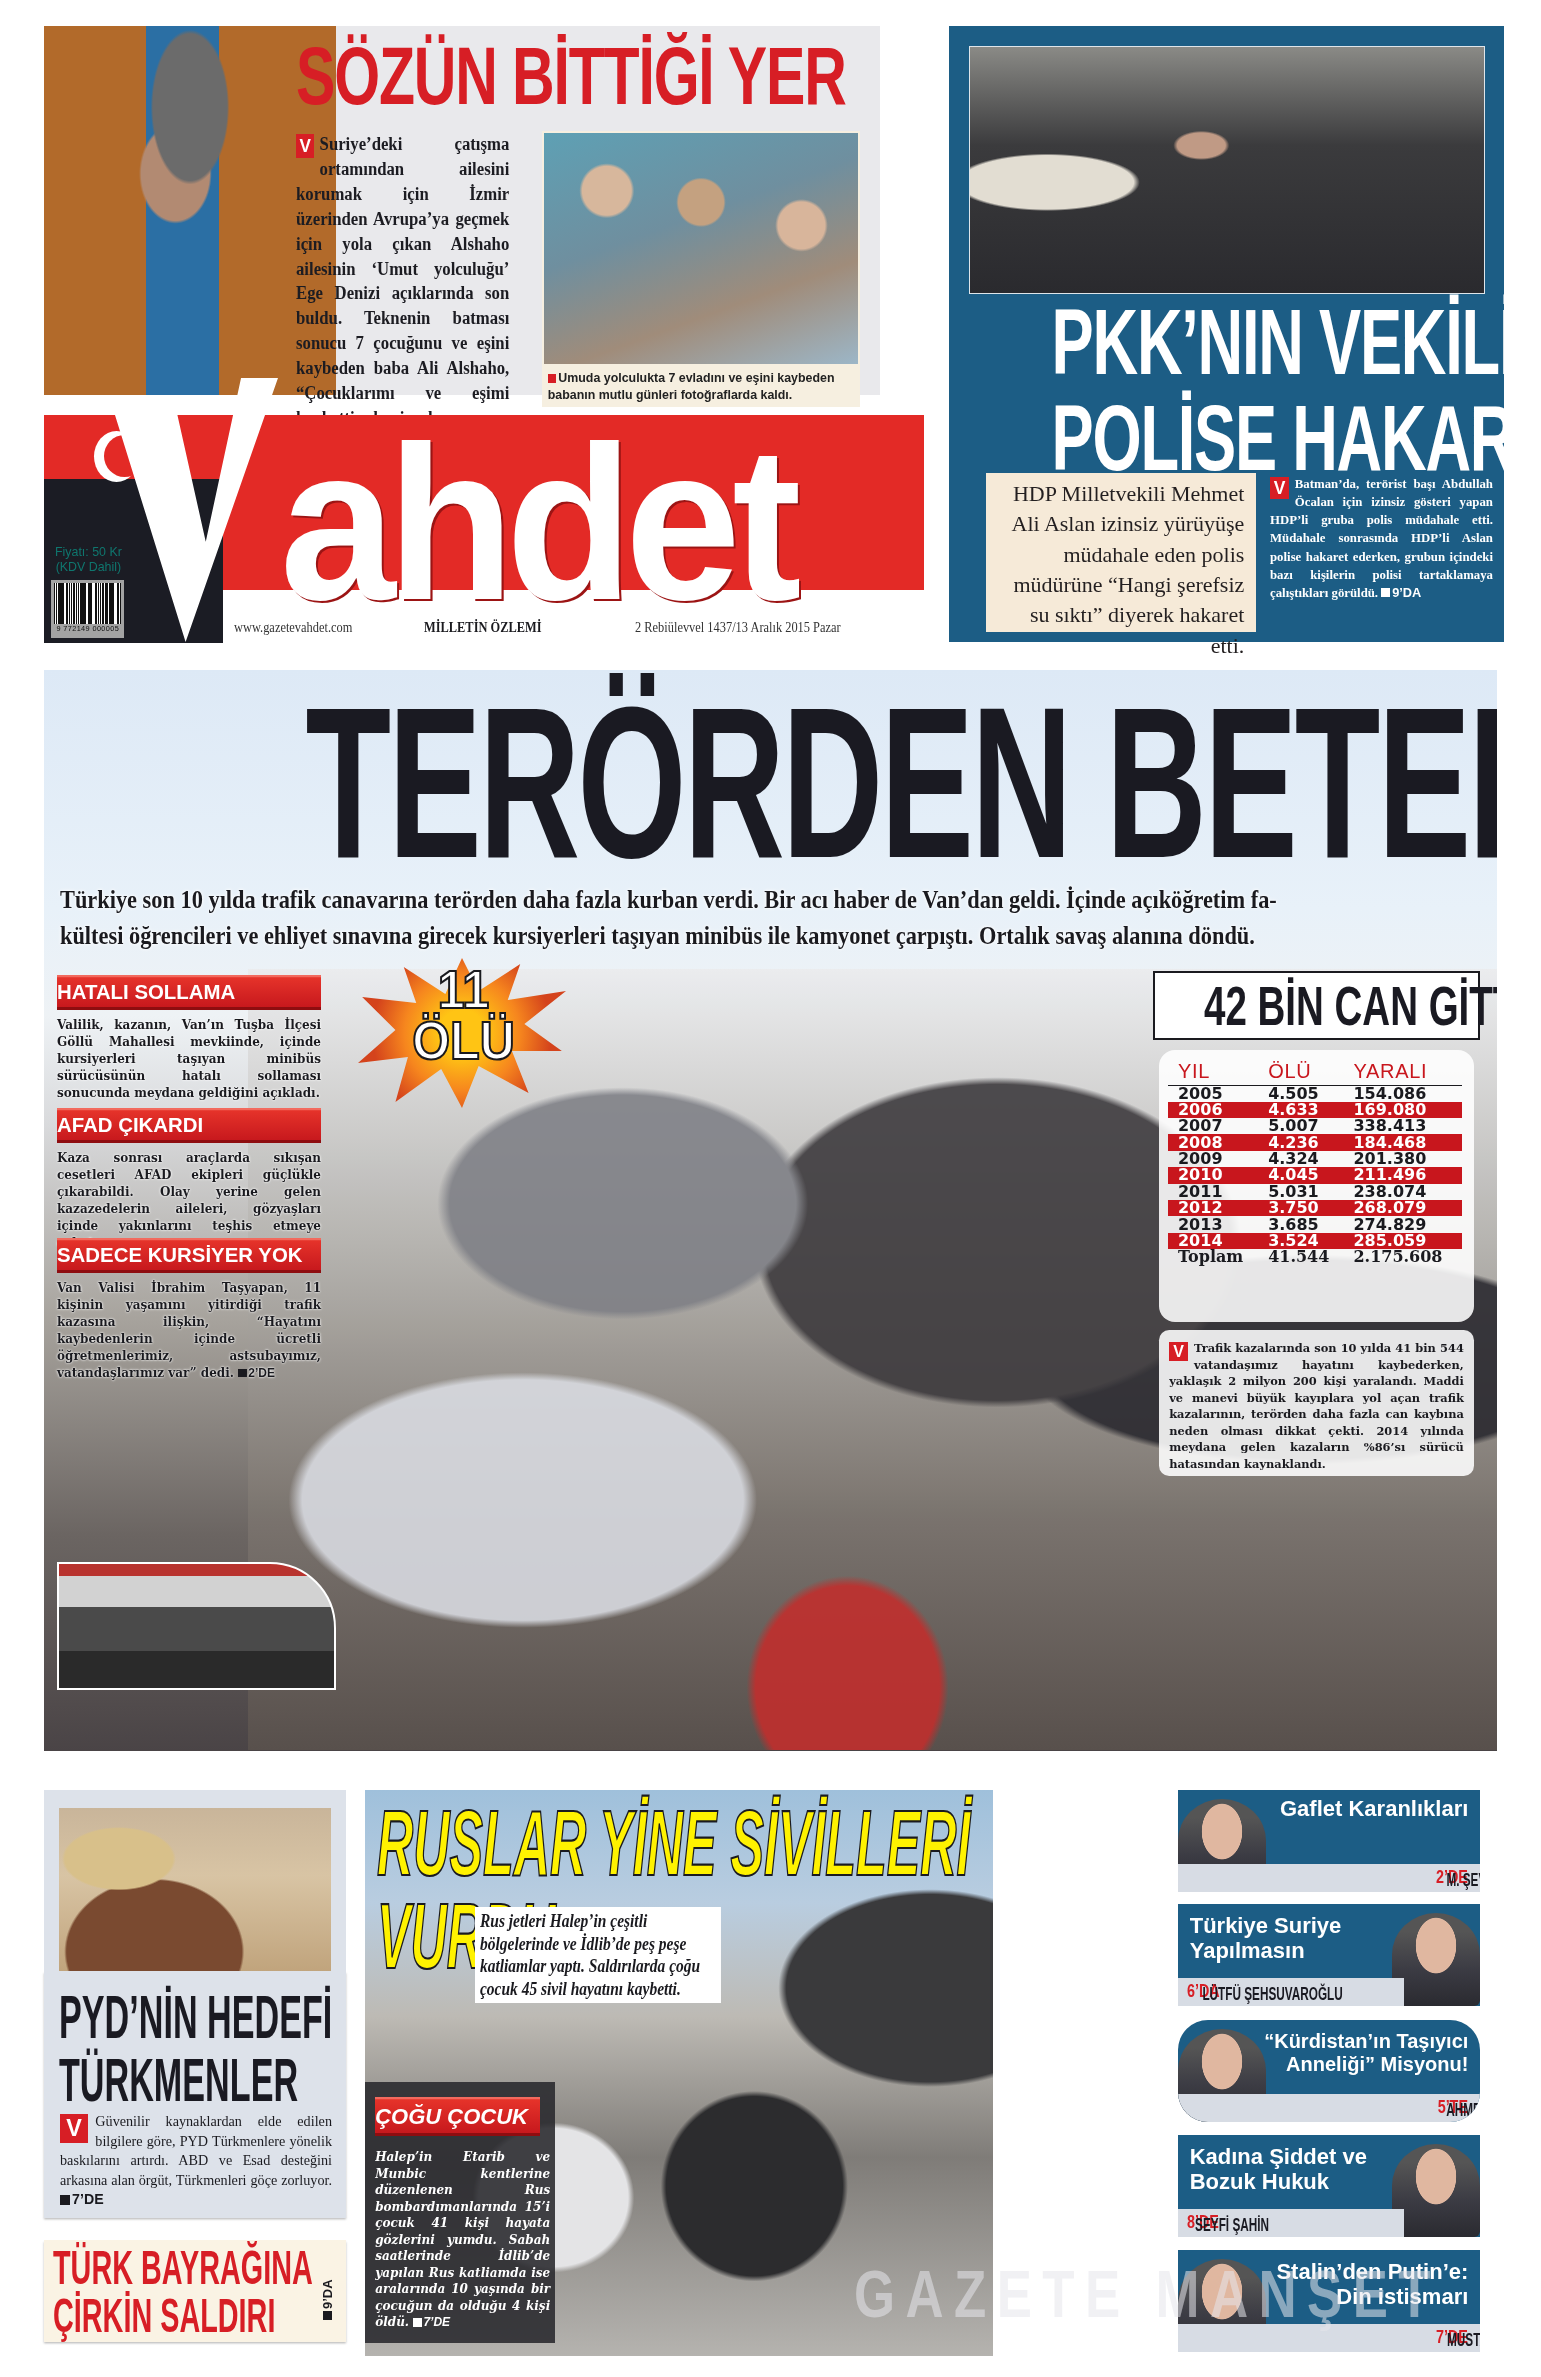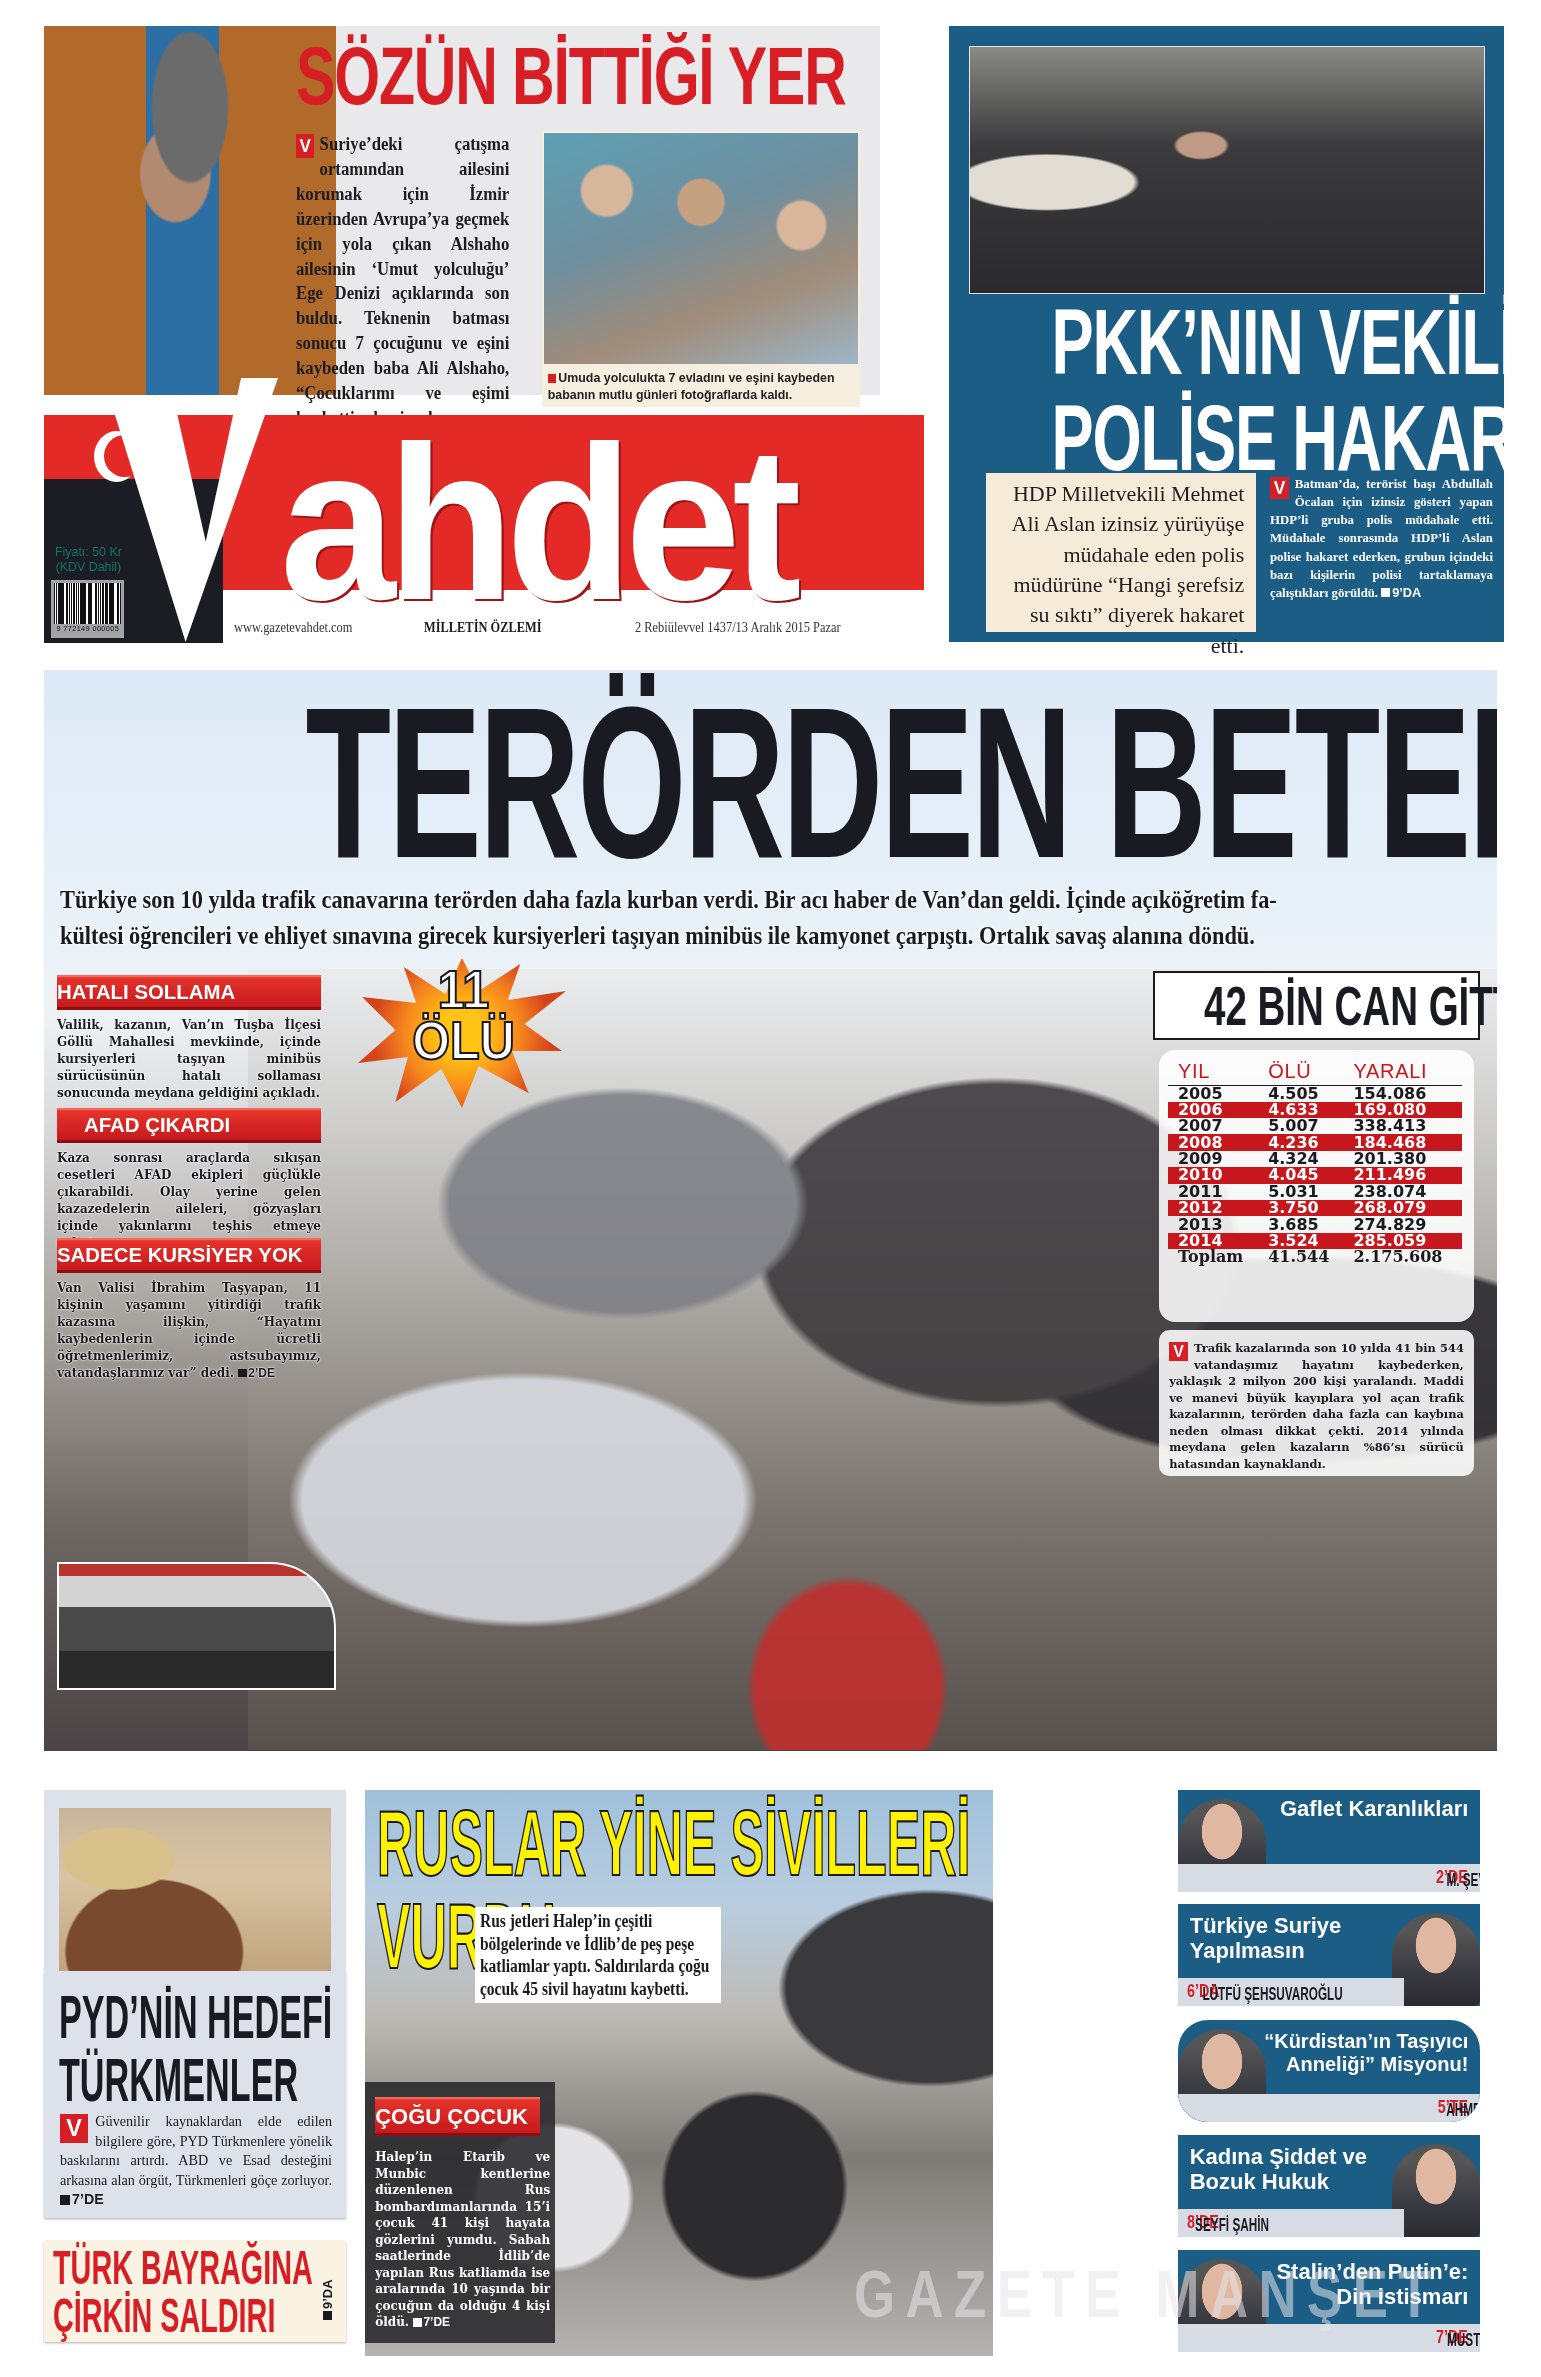--- a/index.html
+++ b/index.html
@@ -96,21 +96,21 @@
   #pydbox .body { left: 16px; top: 141px; width: 272px; font-size: 14.2px; line-height: 1.38; color: #1a1a1f; font-family: "Liberation Serif", serif; }
   #turkbox { left: 44px; top: 2240px; width: 302px; height: 102px; background: #faf3e4; box-shadow: 0 1.5px 2.2px #bbb; }
   #turkbox .t { left: 8.8px; top: 4.4px; width: 263px; font-family: "Liberation Sans", sans-serif; font-weight: 900; font-size: 48px; line-height: 1.0; color: #d71e25; transform: scaleX(0.6); transform-origin: left top; white-space: nowrap; }
   #turkbox .pg { left: 276px; top: 80px; font-family: "Liberation Sans", sans-serif; font-weight: 900; font-size: 13px; color: #1a1a1f; transform: rotate(-90deg); transform-origin: left top; white-space: nowrap; }
 
   
   #rus { left: 365px; top: 1790px; width: 628px; height: 566px; overflow: hidden;
     background: radial-gradient(ellipse at 90% 35%, #3a3a3c 0 18%, transparent 19%),
                 radial-gradient(ellipse at 30% 72%, #e4e4e6 0 12%, transparent 13%),
                 radial-gradient(ellipse at 62% 70%, #2c2c2e 0 16%, transparent 17%),
-                linear-gradient(180deg, #9fc0db 0%, #b9cde0 20%, #bdbab4 40%, #7f7c78 65%, #b5b3af 100%); }
+                linear-gradient(180deg, #9fc0db 0%, #b9cde0 20%, #bdbab4 40%, #7f7c78 65%, #b5b3af 100%); font-style: italic; }
   #rus h2 { left: 11.7px; top: 7.3px; font-family: "Liberation Sans", sans-serif; font-weight: 900; font-size: 93px; line-height: 1.0; color: #fff200; -webkit-text-stroke: 2.2px #1a1a1f; transform: scaleX(0.54); transform-origin: left top; white-space: nowrap; }
   #rus .deck { left: 110px; top: 117px; width: 286px; background: #fff; padding: 2.9px 5.8px; font-family: "Liberation Serif", serif; font-weight: 700; font-size: 18px; line-height: 1.26; color: #1a1a1f; transform: scaleX(0.86); transform-origin: left top; }
   #rus .darkbox { left: 0; top: 292px; width: 190px; height: 261px; background: rgba(40,40,44,0.88); }
   #rus .darkbox .p { position: absolute; left: 10.2px; top: 67px; width: 175px; color: #fff; font-family: "DejaVu Serif", serif; font-weight: 700; font-size: 12px; line-height: 1.38; }
 
   
   .col { position: absolute; left: 1178px; width: 302px; background: #1c5d85; overflow: hidden; }
   .col .title { position: absolute; color: #fff; font-family: "Liberation Sans", sans-serif; font-weight: 900; font-size: 22px; line-height: 1.12; }
   .col .byline { position: absolute; left: 0; bottom: 0; width: 302px; height: 28px; background: #d7dce4; }
   .col .byline span { position: absolute; top: 2.9px; font-family: "Liberation Sans", sans-serif; font-weight: 900; font-size: 17.5px; color: #1a1a22; white-space: nowrap; transform: scaleX(0.82); }
@@ -183,21 +183,21 @@
 
   <div class="abs burst"></div>
   <div class="abs burst-text">
     <div>11</div>
     <div>ÖLÜ</div>
   </div>
 
   <div class="abs leftcol">
     <div class="redbar" style="left:0;top:0;width:264px;height:35px;font-size:20.4px;line-height:35px;">HATALI SOLLAMA</div>
     <div class="p justify" style="top:42px;">Valilik, kazanın, Van’ın Tuşba İlçesi Göllü Mahallesi mevkiinde, içinde kursiyerleri taşıyan minibüs sürücüsünün hatalı sollaması sonucunda meydana geldiğini açıkladı.</div>
-    <div class="redbar" style="left:0;top:133px;width:264px;height:35px;font-size:20.4px;line-height:35px;padding-left:27px;">AFAD ÇIKARDI</div>
+    <div class="redbar" style="left:0;top:133px;width:264px;height:35px;font-size:20.4px;line-height:35px;">AFAD ÇIKARDI</div>
     <div class="p justify" style="top:175px;">Kaza sonrası araçlarda sıkışan cesetleri AFAD ekipleri güçlükle çıkarabildi. Olay yerine gelen kazazedelerin aileleri, gözyaşları içinde yakınlarını teşhis etmeye çalıştı.</div>
     <div class="redbar" style="left:0;top:263px;width:264px;height:35px;font-size:20.4px;line-height:35px;">SADECE KURSİYER YOK</div>
     <div class="p justify" style="top:305px;">
       <span>Van Valisi İbrahim Taşyapan, 11 kişinin yaşamını yitirdiği trafik kazasına ilişkin, “Hayatını kaybedenlerin içinde ücretli öğretmenlerimiz, astsubayımız, vatandaşlarımız var” dedi.</span>
       <span class="sq"></span><b style="font-family:'Liberation Sans',sans-serif;">2’DE</b>
     </div>
   </div>
 
   <div class="photo inset"></div>
 

